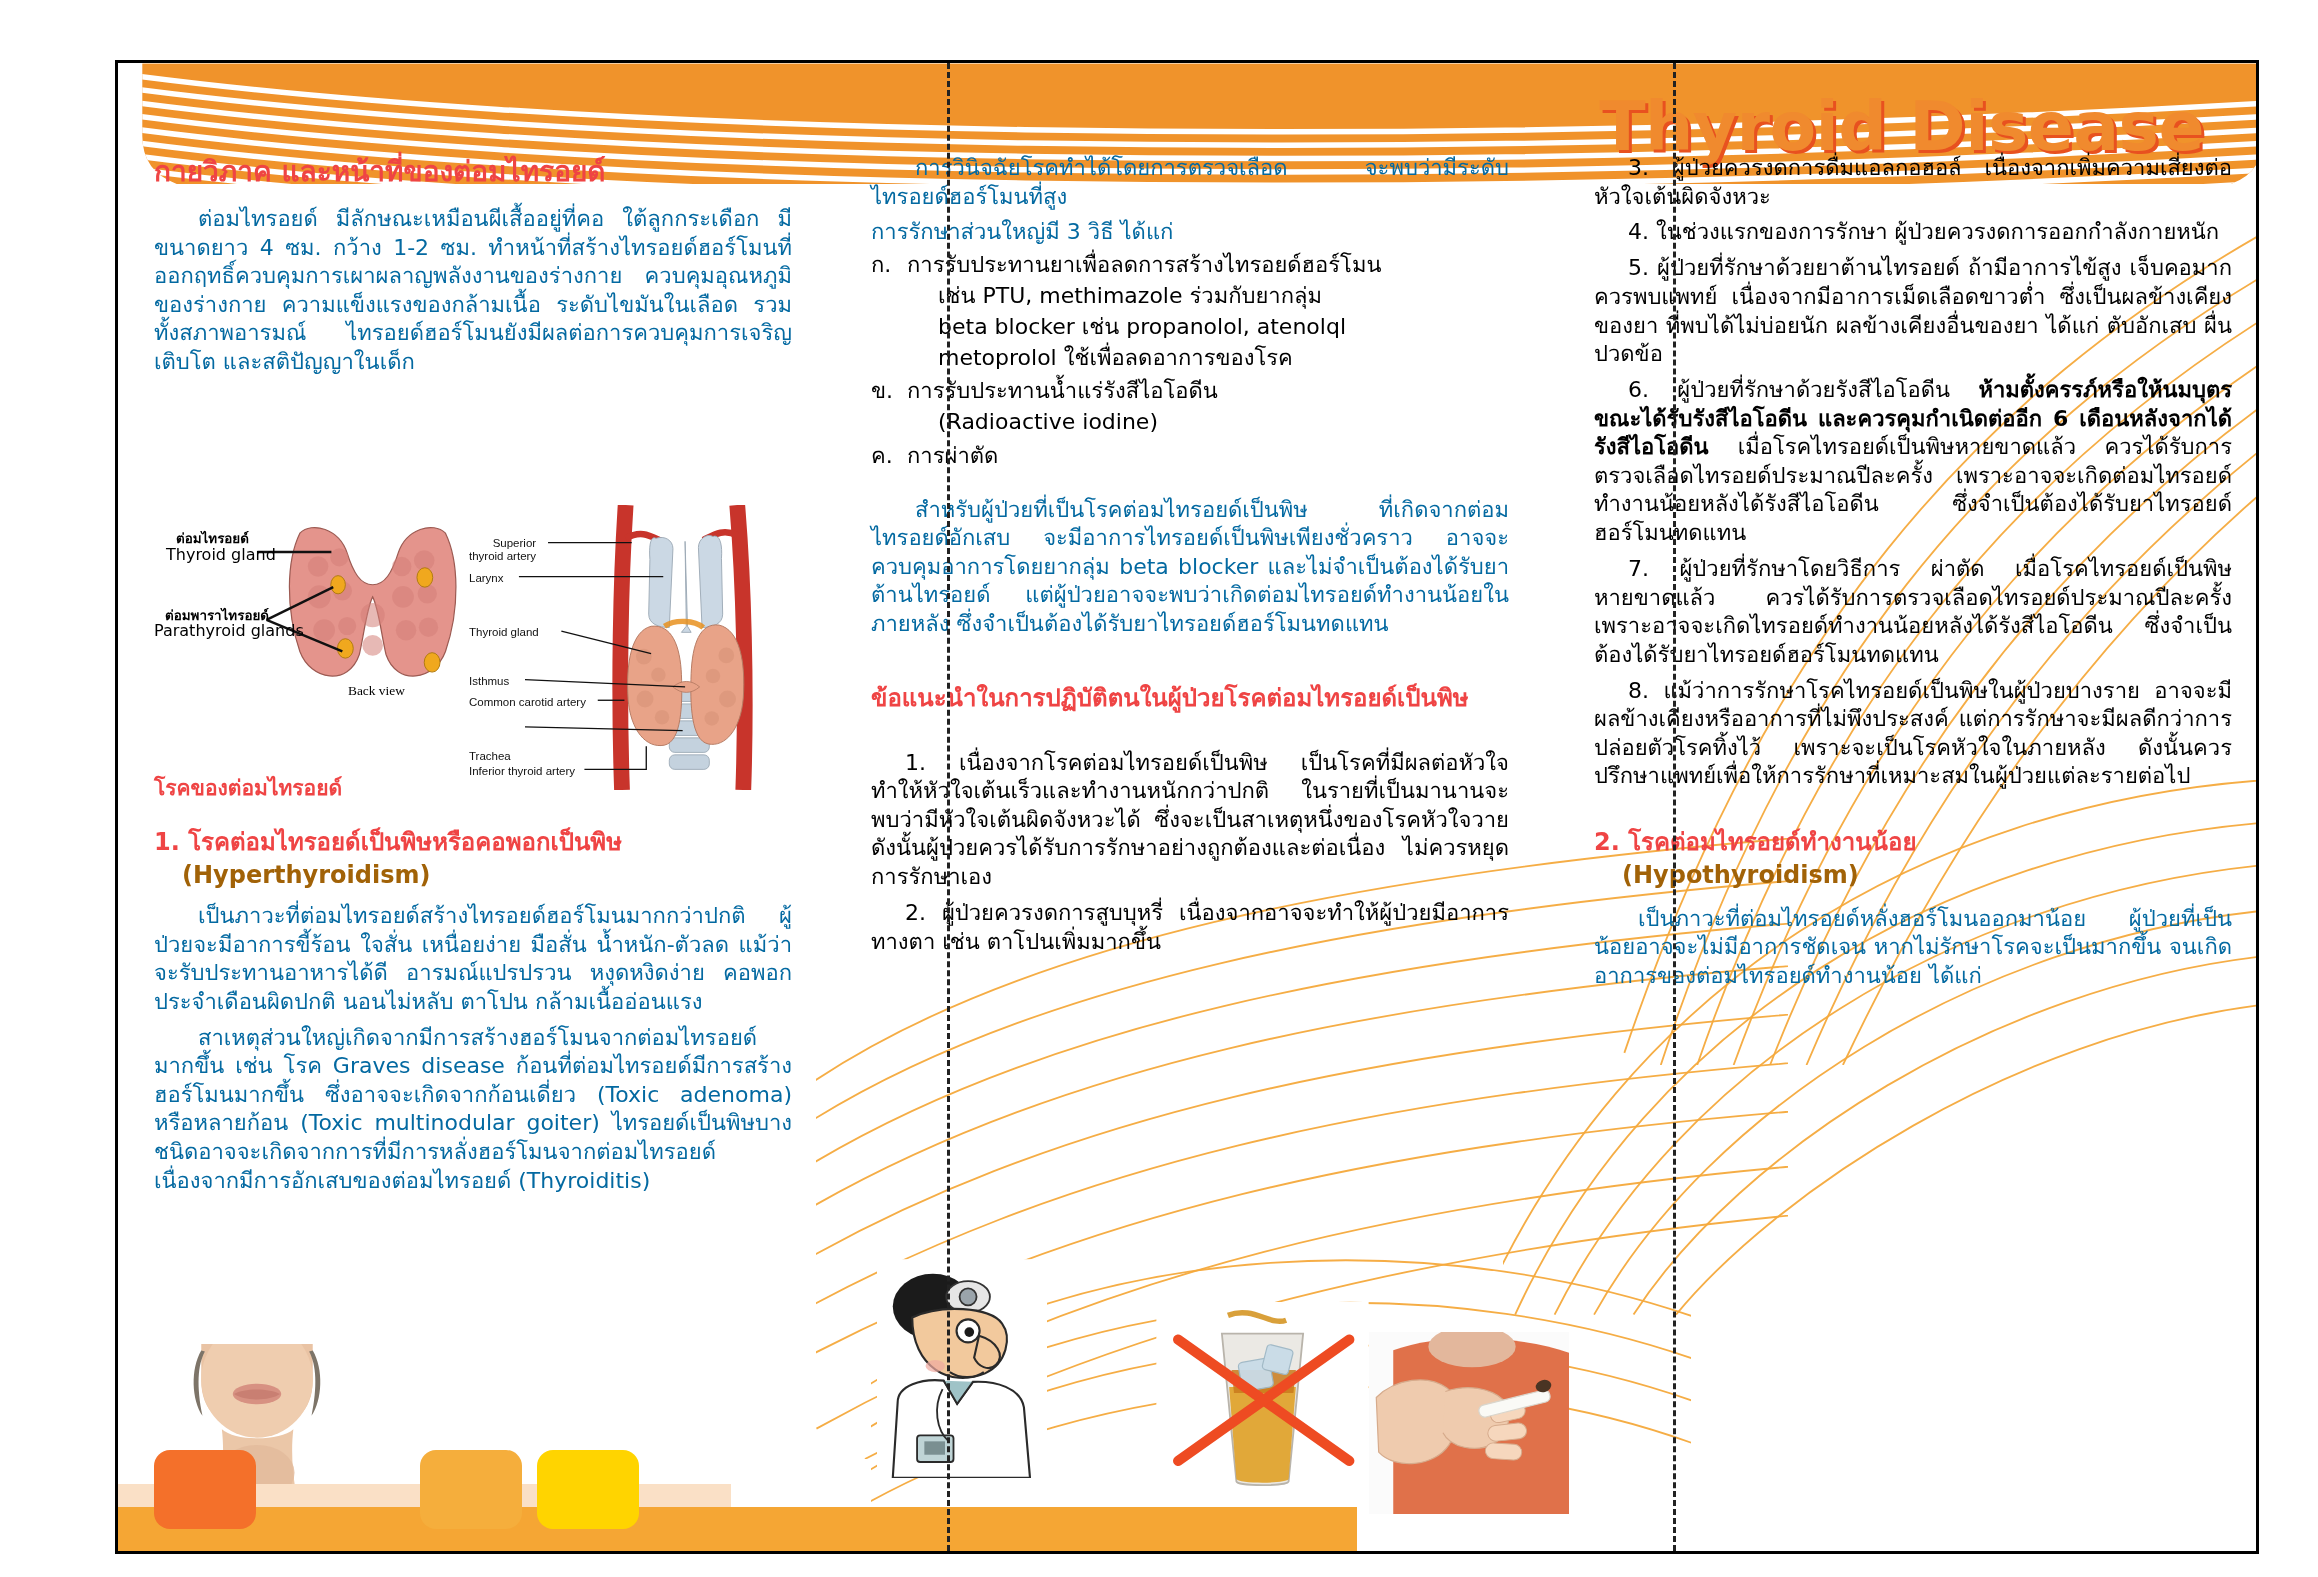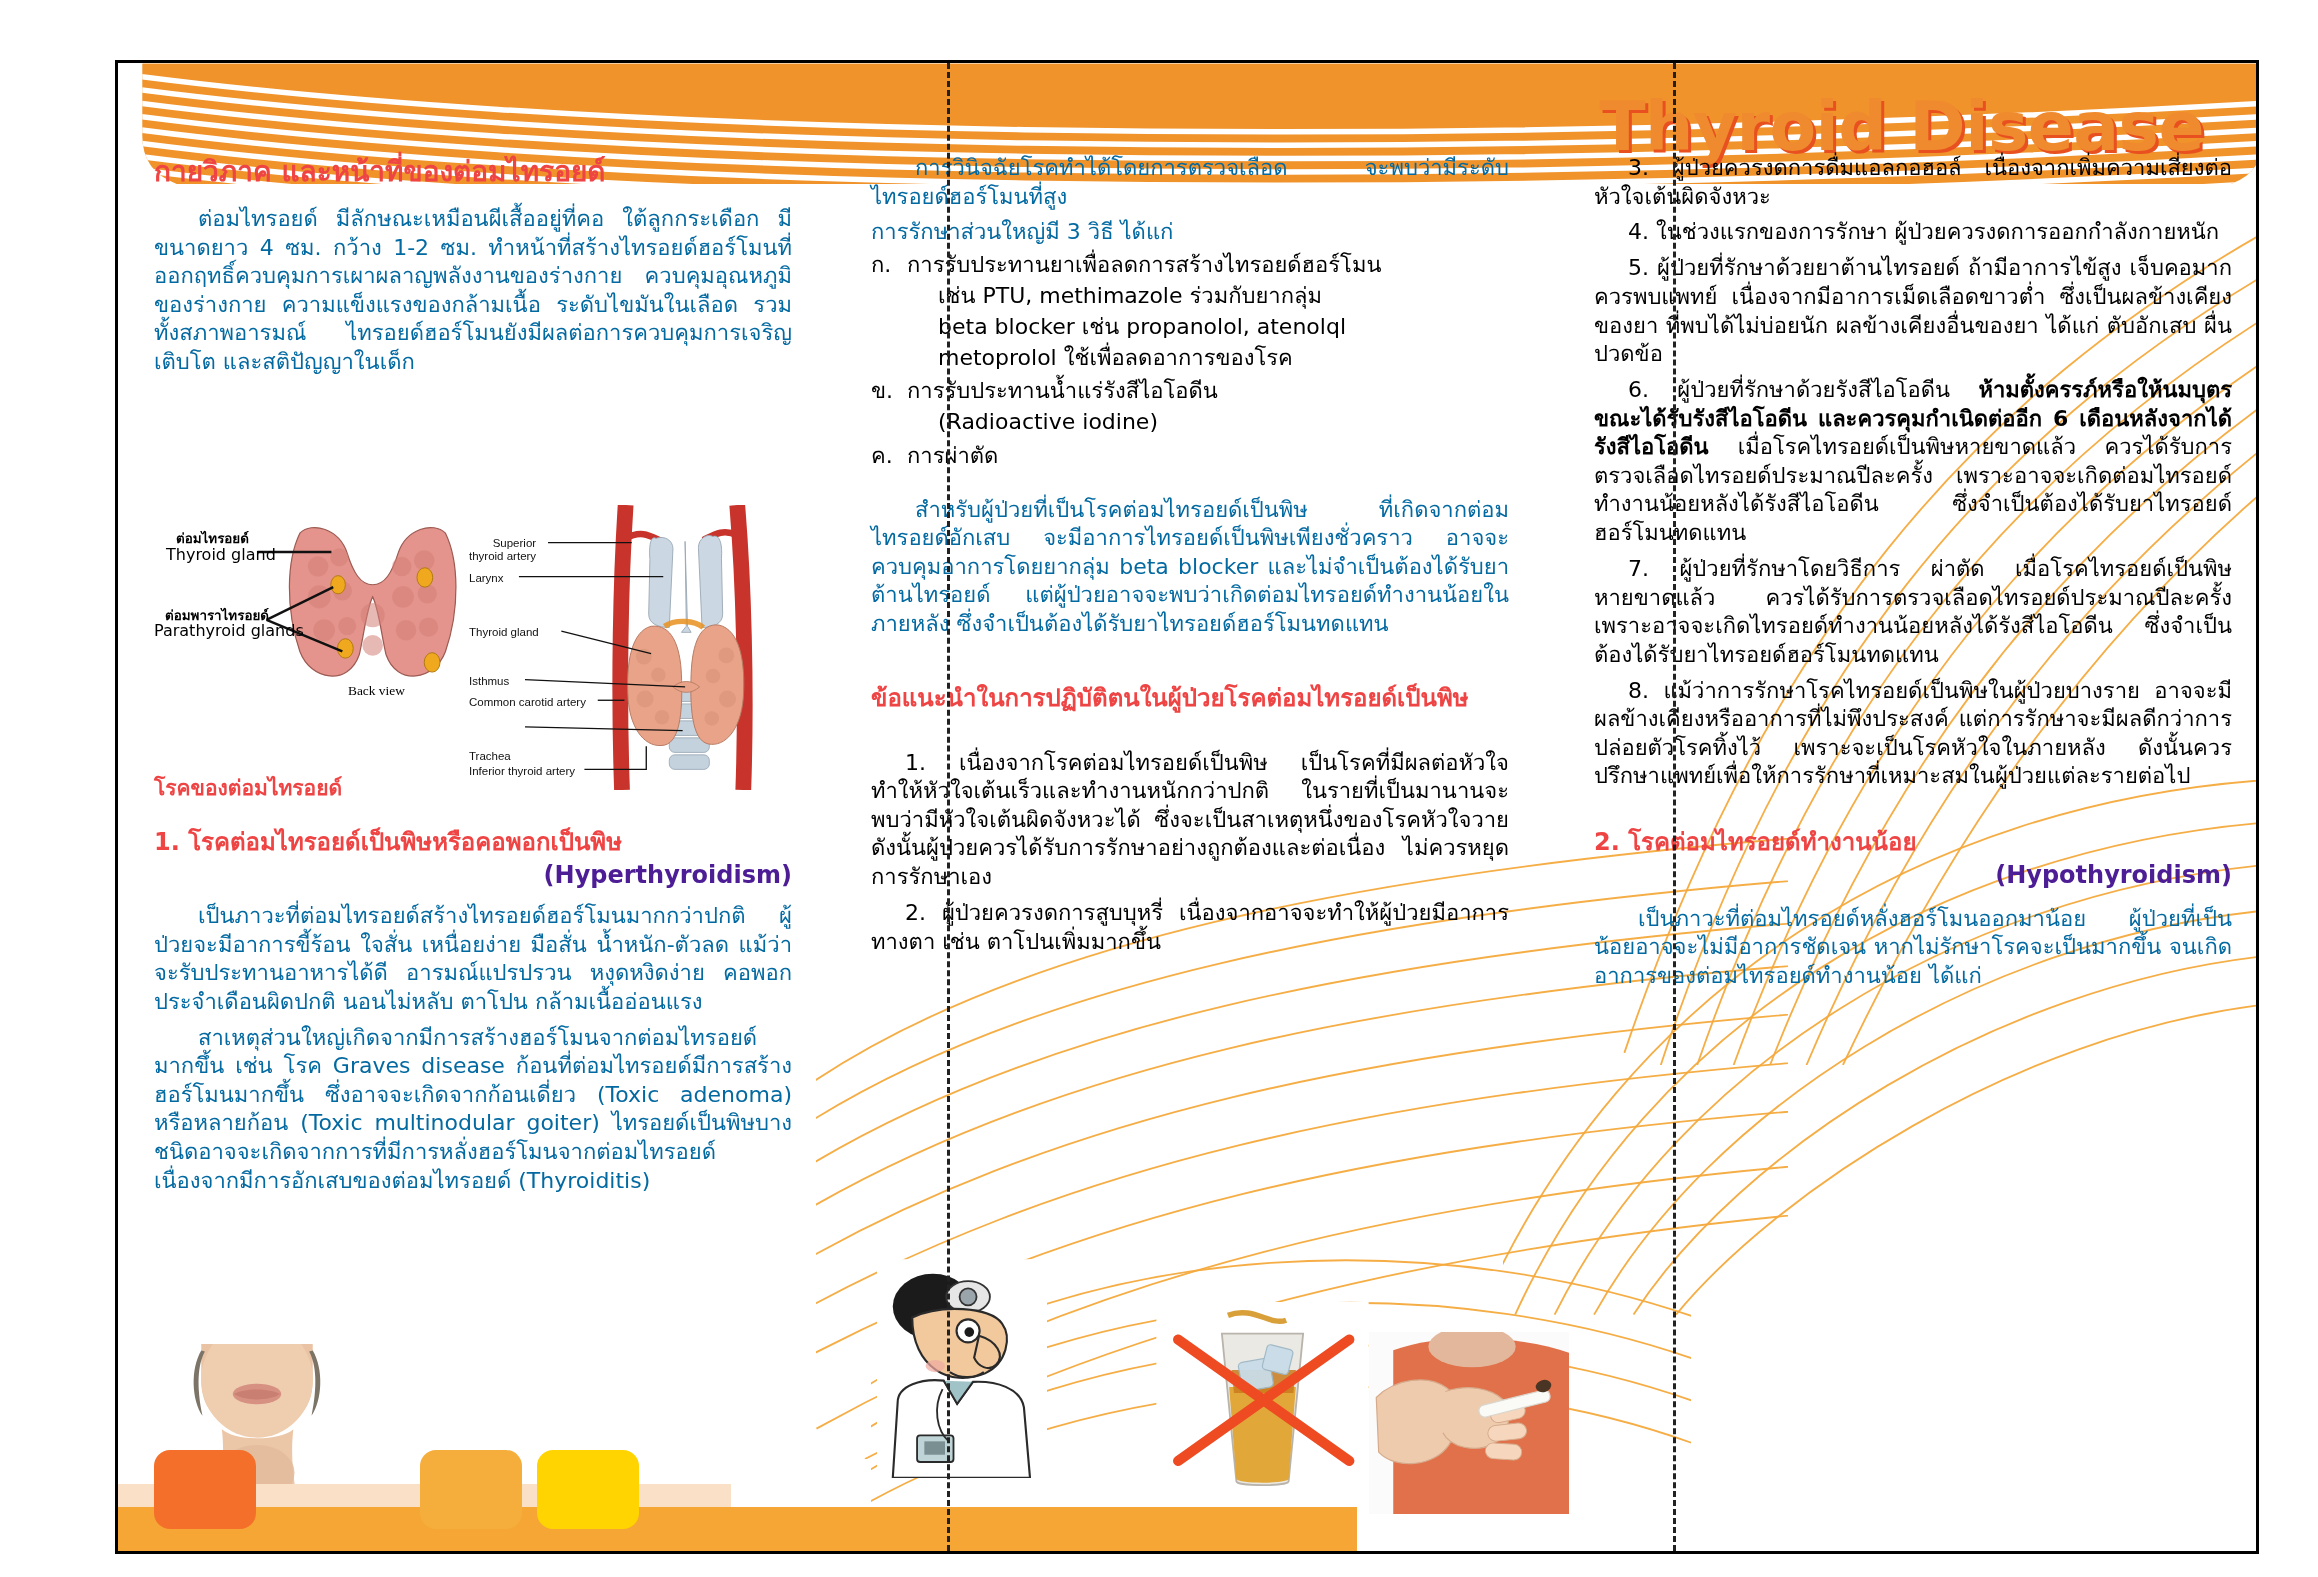--- a/index.html
+++ b/index.html
@@ -24,21 +24,21 @@
   .swirl{position:absolute;pointer-events:none;}
 
   
   .col{position:absolute;top:91px;width:638px;}
   #col1{left:36px;}  #col2{left:753px;}  #col3{left:1476px;}
 
   .h-orange{color:#ef4444;font-weight:bold;line-height:1.25;margin:0 0 3.6px 0;}
   .h1{font-size:28px;}
   .h2{font-size:21px;}
   .h3{font-size:24px;}
-  .h-sub{font-size:24px;color:#4c1d95;font-weight:bold;padding-left:28px;text-align:right;}
+  .h-sub{font-size:24px;color:#a16207;font-weight:bold;padding-left:28px;}
   p.body{font-size:22px;line-height:1.30;margin:0 0 7.3px 0;color:#0369a1;
          text-align:justify;text-justify:inter-word;}
   p.body.ind{text-indent:44px;}
   .listitem{font-size:22px;line-height:1.30;color:#000;margin:0 0 2.4px 0;
             padding-left:67px;text-indent:-67px;}
   .listitem .lbl{display:inline-block;width:36px;text-indent:0;}
   .sublist{font-size:22px;line-height:1.30;margin:0 0 2.4px 0;padding-left:67px;color:#000;}
   .numitem{font-size:22px;line-height:1.30;color:#000;margin:0 0 7.3px 0;
            text-indent:34px;text-align:justify;}
   b.hl{font-weight:bold;}

